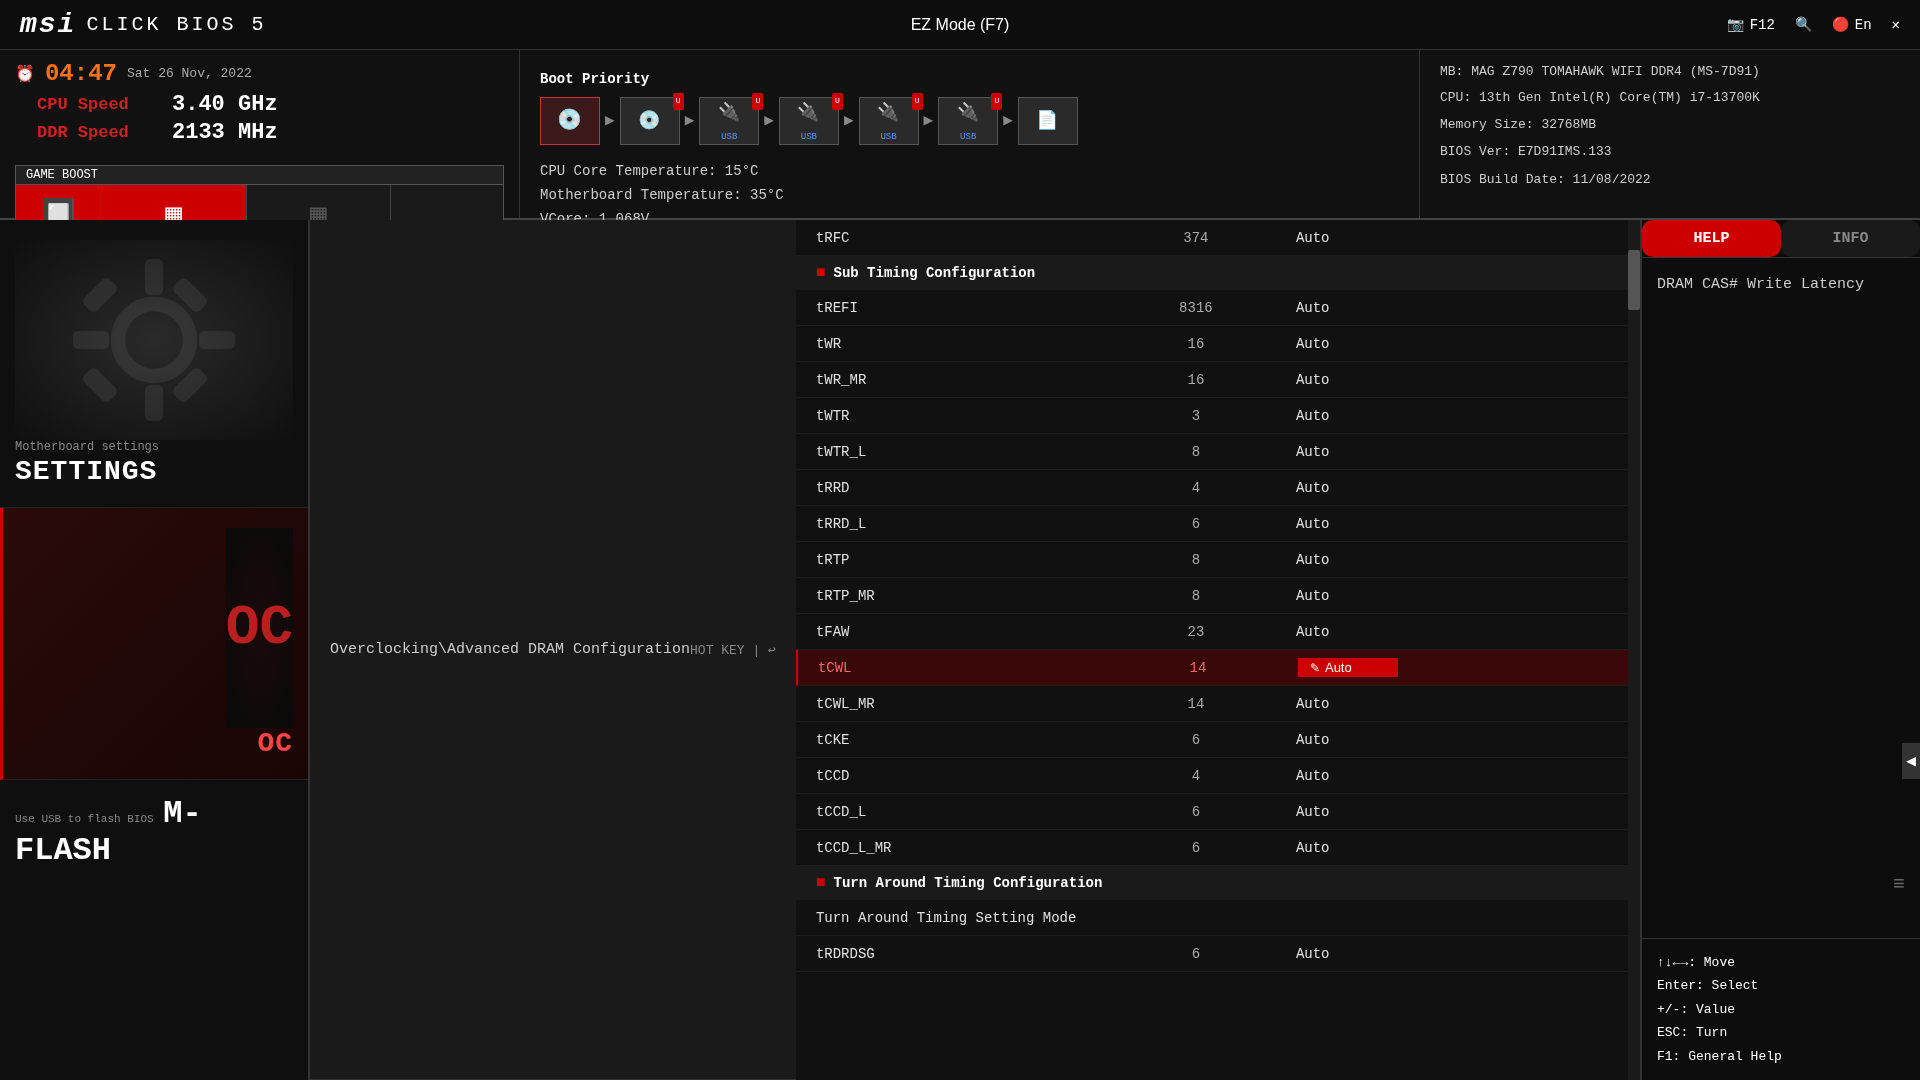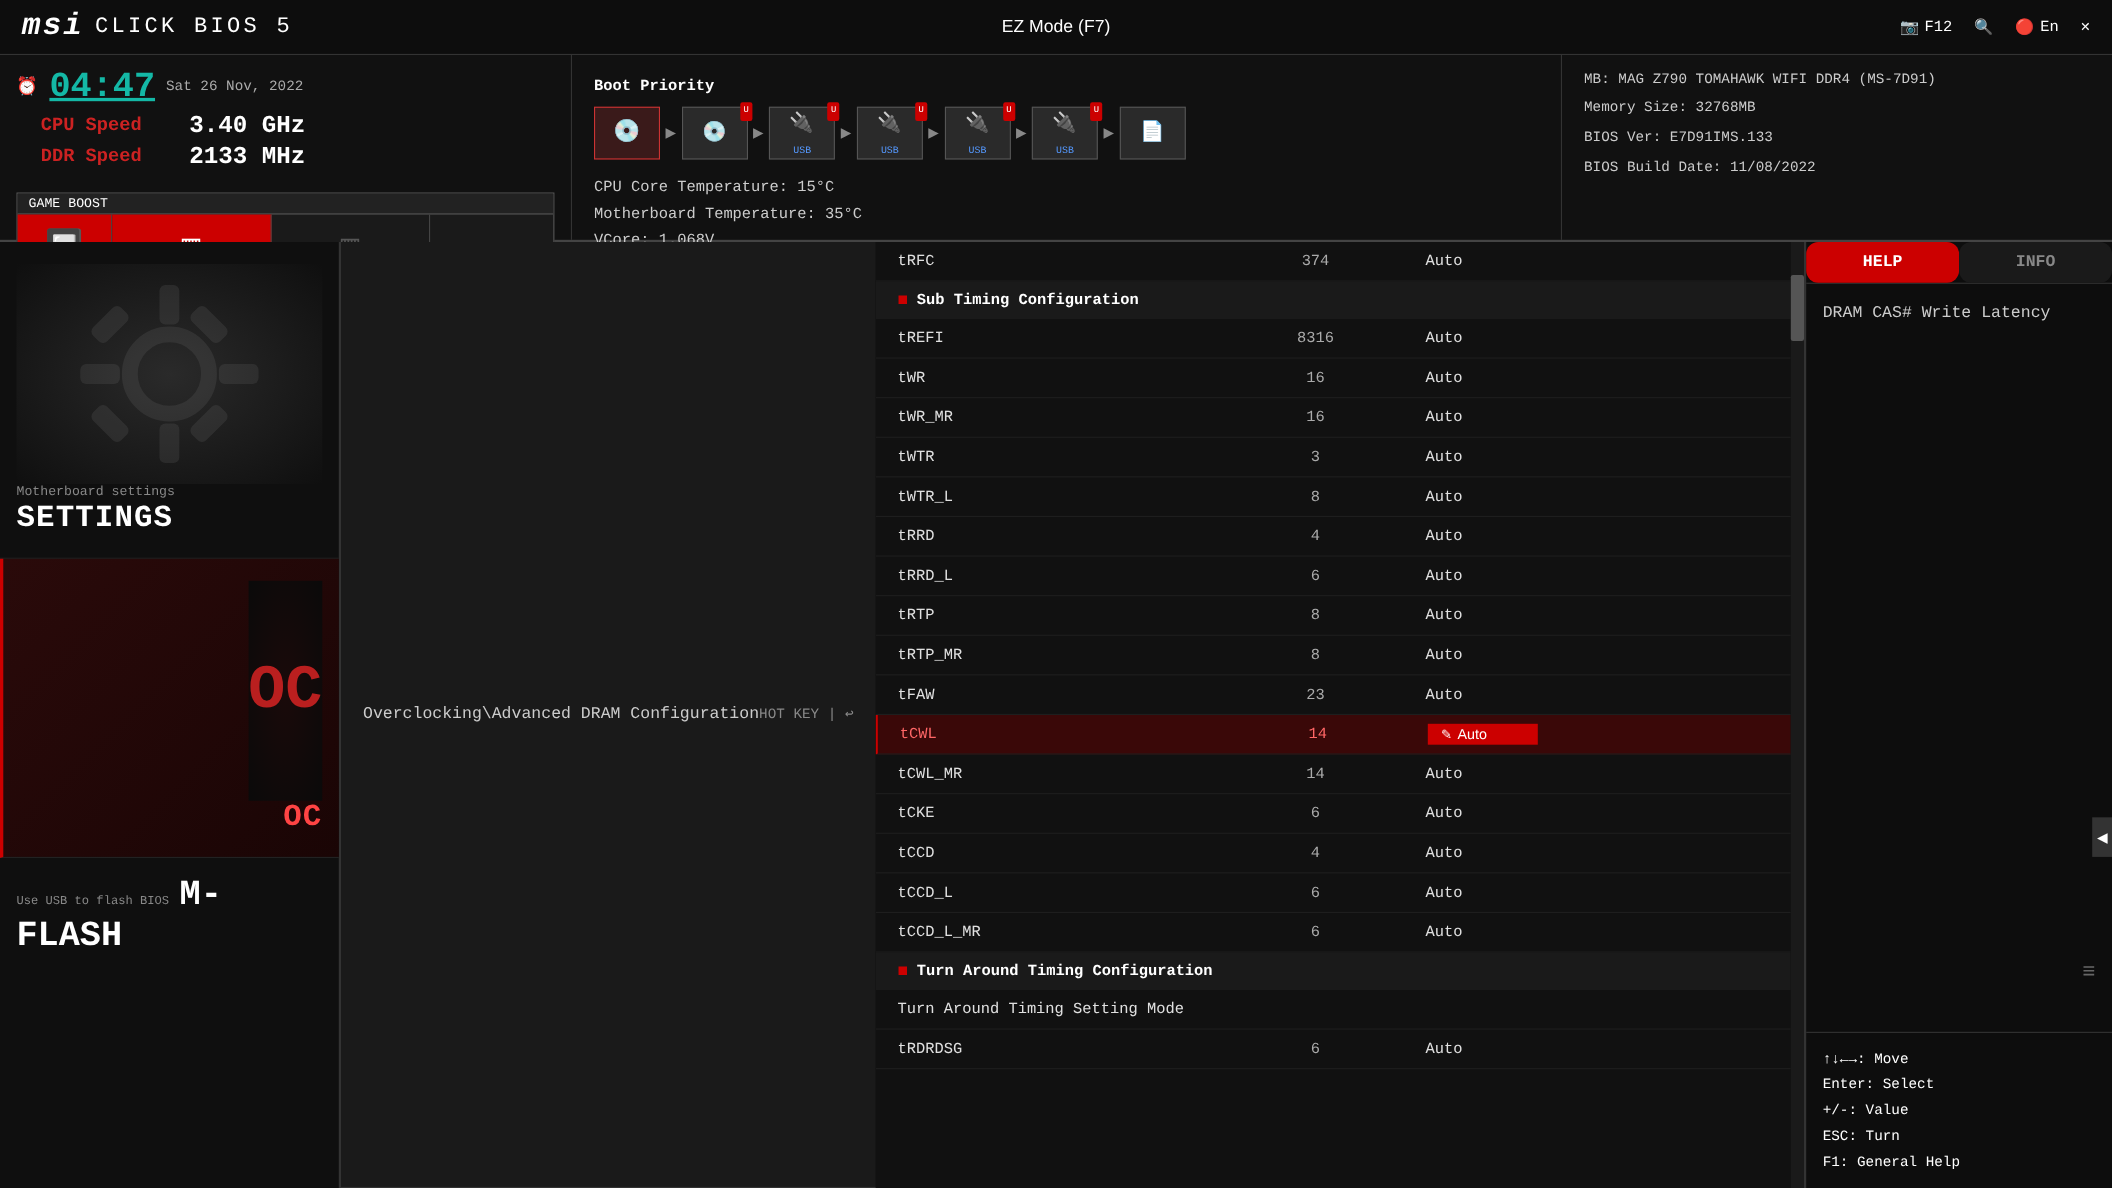--- a/index.html
+++ b/index.html
@@ -63,21 +63,21 @@
       padding: 10px 15px;
       border-right: 1px solid #333;
     }
     .clock-row {
       display: flex;
       align-items: center;
       gap: 10px;
       margin-bottom: 5px;
     }
     .clock-icon { color: #888; font-size: 16px; }
-    .clock-time { font-size: 32px; font-weight: bold; color: #14b8a6; text-decoration: underline; }
+    .clock-time { font-size: 24px; font-weight: bold; color: #f97316; }
     .clock-date { font-size: 13px; color: #aaa; }
     .speed-row {
       display: flex;
       align-items: center;
       gap: 15px;
       margin: 3px 0;
     }
     .speed-label { color: #cc2222; font-size: 17px; font-weight: bold; width: 120px; margin-left: 22px; }
     .speed-value { color: #fff; font-size: 22px; font-weight: bold; }
 
@@ -507,20 +507,21 @@
       <div>CPU Core Temperature: 15°C</div>
       <div>Motherboard Temperature: 35°C</div>
       <div>VCore: 1.068V</div>
       <div>DDR Voltage: 1.204V</div>
       <div>BIOS Mode: CSM/UEFI</div>
     </div>
   </div>
 
   <div class="right-header">
     <div style="font-size:13px;margin-bottom:4px;line-height:1.5;">MB: MAG Z790 TOMAHAWK WIFI DDR4 (MS-7D91)</div>
+    <div style="font-size:13px;margin-bottom:4px;">CPU: 13th Gen Intel(R) Core(TM) i7-13700K</div>
     <div style="font-size:13px;margin-bottom:4px;">Memory Size: 32768MB</div>
     <div style="font-size:13px;margin-bottom:4px;">BIOS Ver: E7D91IMS.133</div>
     <div style="font-size:13px;">BIOS Build Date: 11/08/2022</div>
   </div>
 </div>
 
 <div class="main-layout">
 
   <div class="sidebar">
 

